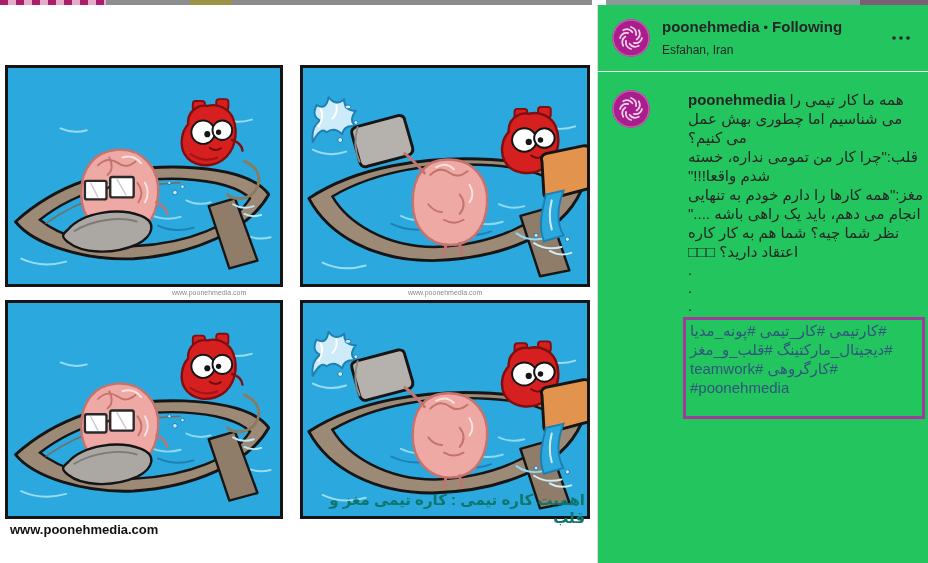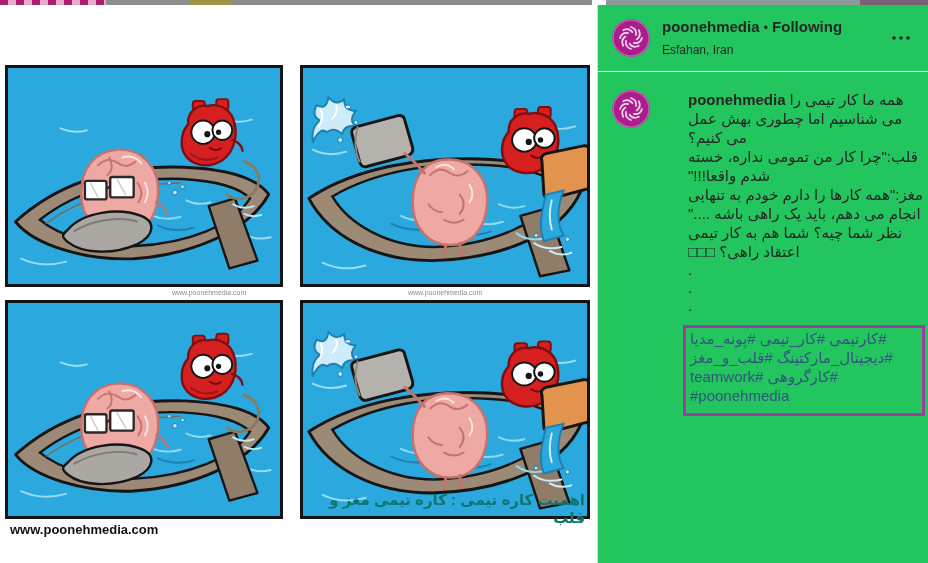--- a/index.html
+++ b/index.html
@@ -42,21 +42,21 @@
   .title-row .sep{font-weight:normal;color:#262626;padding:0 4px;font-size:13px;}
   .title-row .following{font-weight:600;}
   .location{font-size:12px;color:#262626;font-weight:normal;margin-top:7px;}
   .more-btn{margin-left:auto;background:none;border:none;padding:4px;cursor:pointer;line-height:0;}
 
   .caption-row{display:flex;padding:18px 3px 0 14px;box-sizing:border-box;gap:28px;}
   .caption-body{margin-left:10px;width:264px;font-size:15px;line-height:19px;color:#262626;}
   .cap{margin:0;text-align:left;direction:ltr;unicode-bidi:plaintext;}
   .cap b{font-weight:bold;margin-right:4px;}
   .dotline{margin:0;line-height:18px;text-align:left;direction:ltr;}
-  .hashtags{margin:10px 0 0 -5px;padding:1px 4px 8px 4px;border:3px solid #A03C9E;color:#31567C;text-align:left;line-height:19px;}
+  .hashtags{margin:2px 0 0 -5px;padding:1px 4px 19px 4px;border:3px solid #A03C9E;color:#31567C;text-align:left;line-height:19px;}
 </style>
 </head>
 <body>
 
 <svg width="0" height="0" style="position:absolute">
   <defs>
 
     <g id="avatarLogo">
       <circle cx="19" cy="19" r="19" fill="#A91D8C"></circle>
       <circle cx="19" cy="19" r="18" fill="none" stroke="#c95cb0" stroke-width="1.5"></circle>
@@ -280,21 +280,21 @@
     </div>
 
     <div class="caption-row">
       <svg class="avatar" width="38" height="38" viewBox="0 0 38 38">
         <use href="#avatarLogo"></use>
       </svg>
       <div class="caption-body">
         <p class="cap"><b>poonehmedia</b><span dir="auto">همه ما کار تیمی را می شناسیم اما چطوری بهش عمل می کنیم؟</span></p>
         <p class="cap" dir="auto">قلب:"چرا کار من تمومی نداره، خسته شدم واقعا!!!"</p>
         <p class="cap" dir="auto">مغز:"همه کارها را دارم خودم به تنهایی انجام می دهم، باید یک راهی باشه ...."</p>
-        <p class="cap" dir="auto">نظر شما چیه؟ شما هم به کار تیمی اعتقاد راهی؟ □□□</p>
+        <p class="cap" dir="auto">نظر شما چیه؟ شما هم به کار کاره اعتقاد دارید؟ □□□</p>
         <p class="dotline">.</p>
         <p class="dotline">.</p>
         <p class="dotline">.</p>
         <p class="hashtags" dir="rtl">#کارتیمی #کار_تیمی #پونه_مدیا #دیجیتال_مارکتینگ #قلب_و_مغز #کارگروهی #teamwork #poonehmedia</p>
       </div>
     </div>
 
   </div>
 </div>
 

